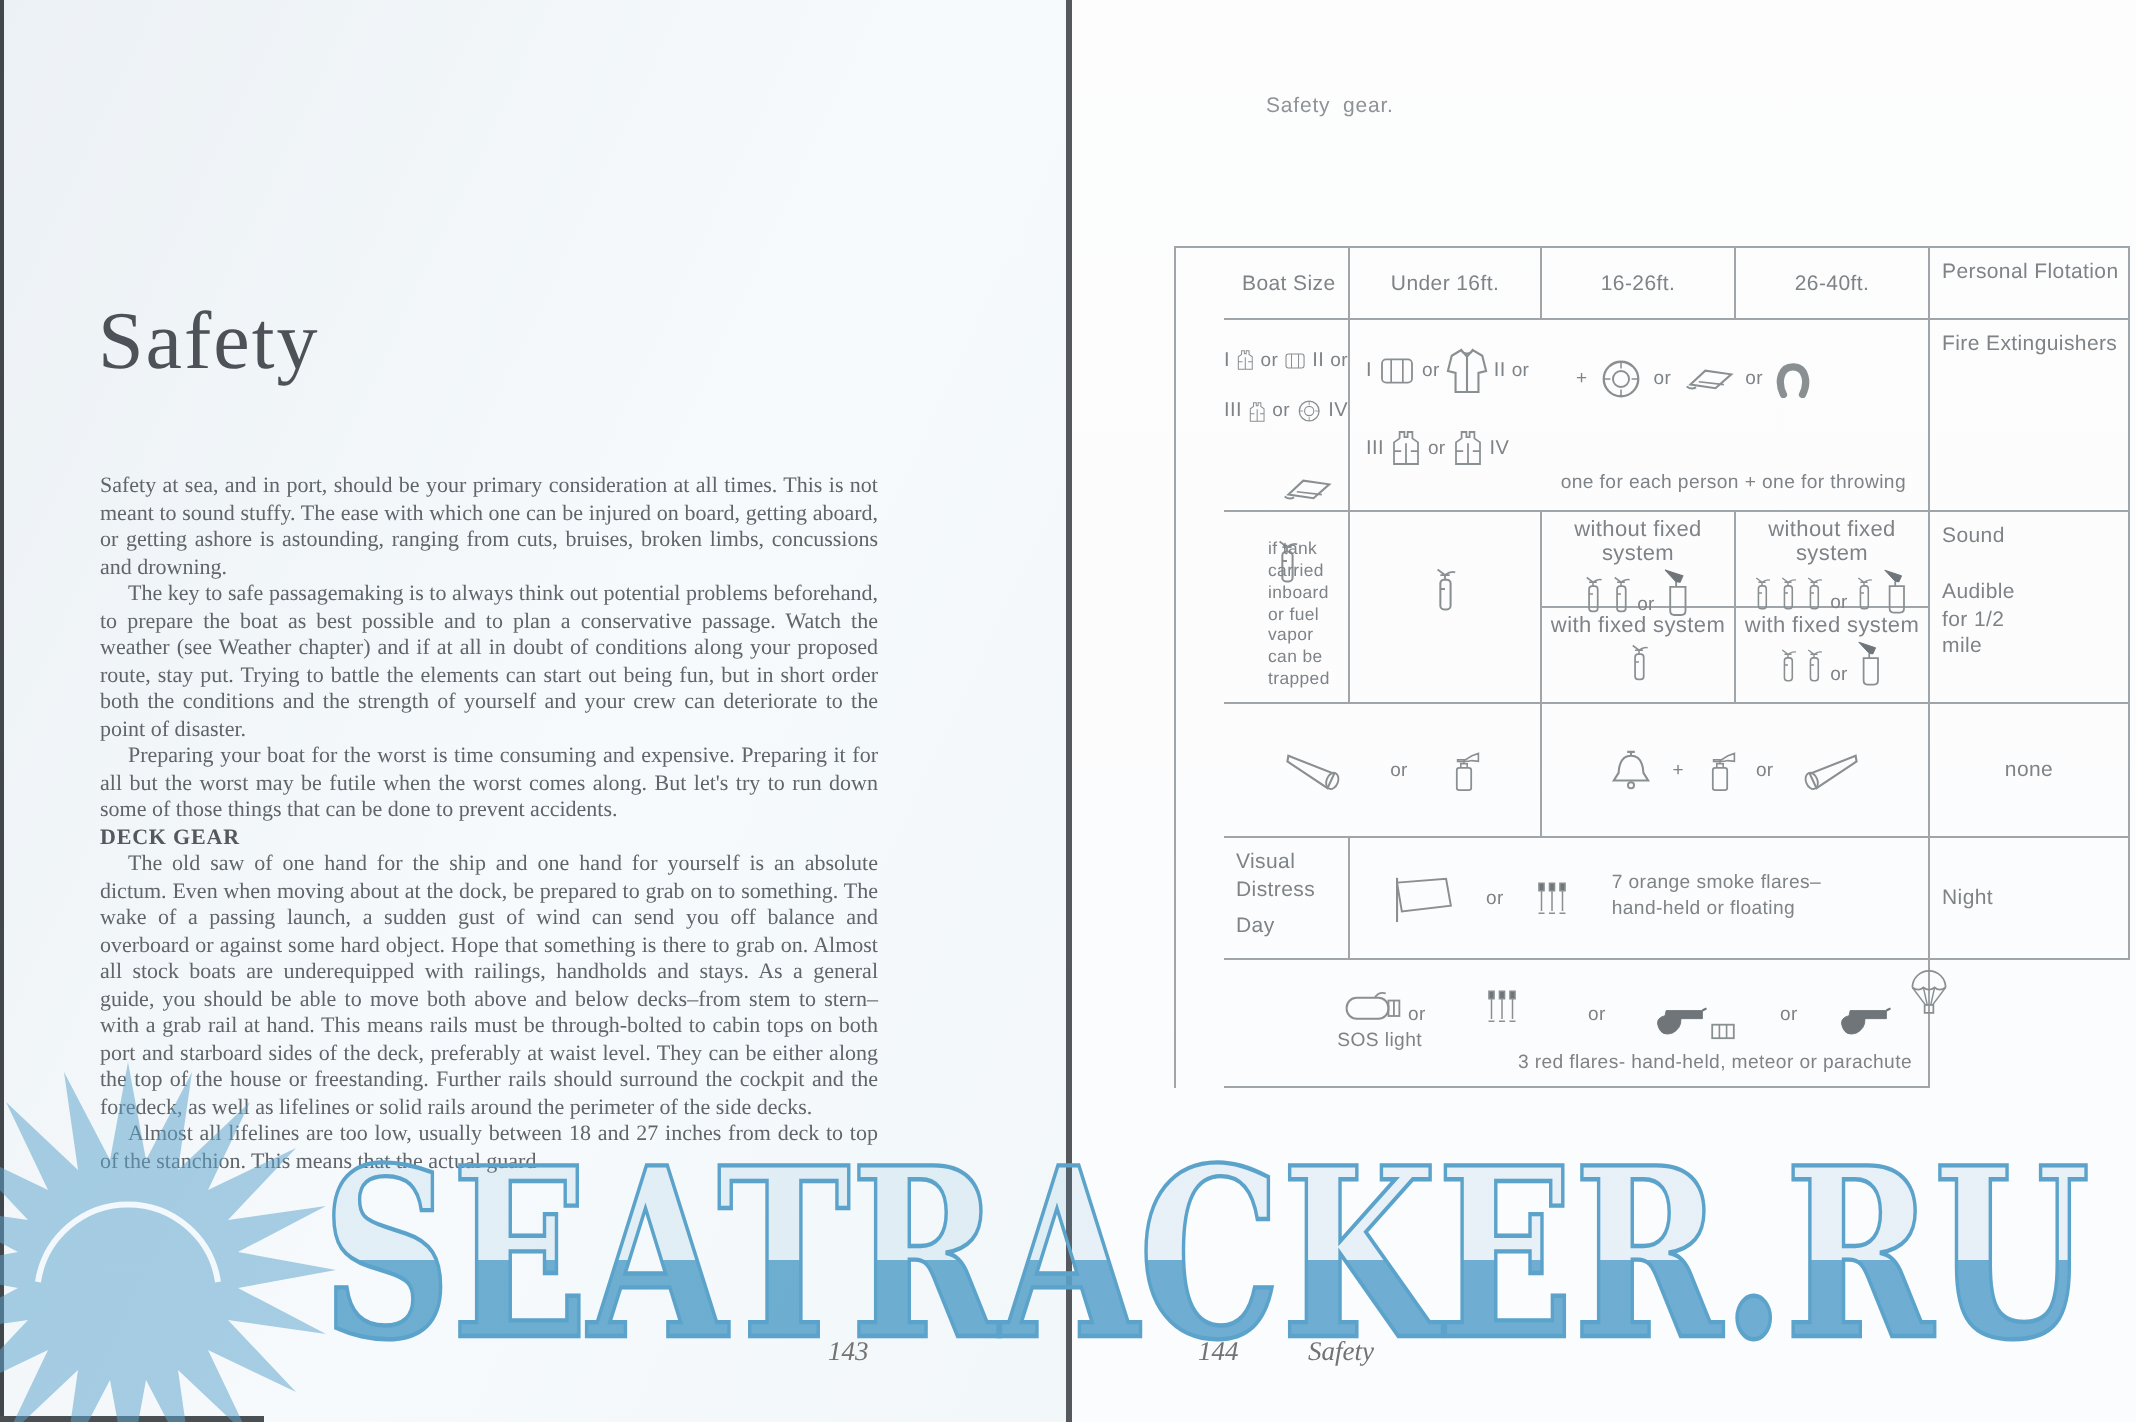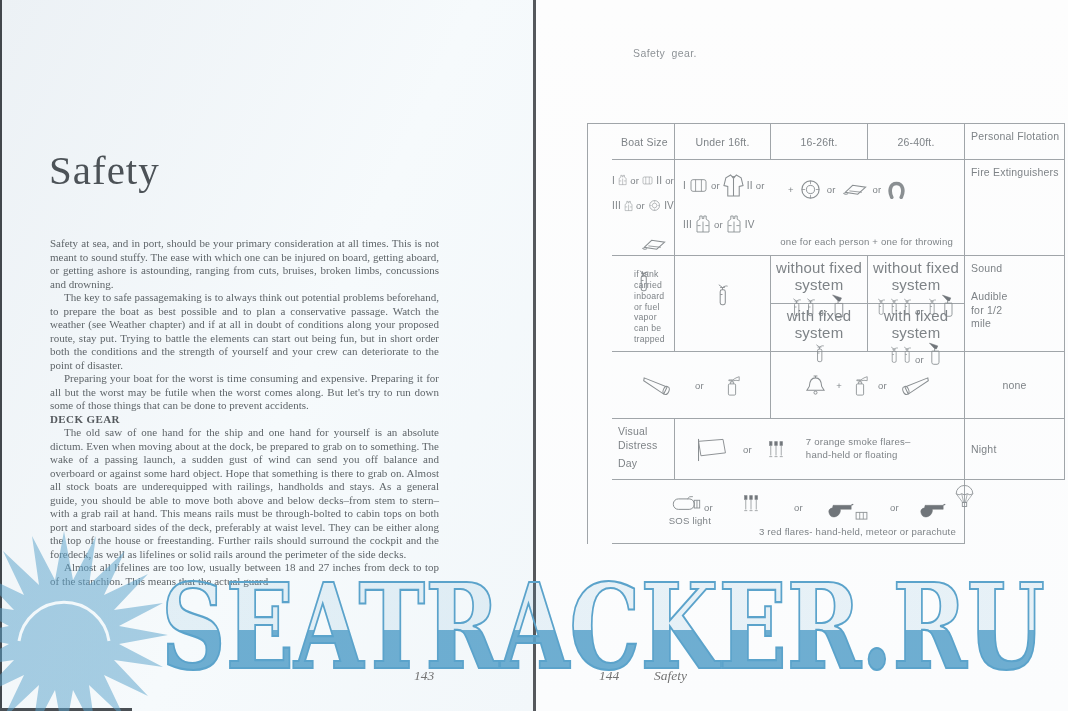--- a/index.html
+++ b/index.html
@@ -60,21 +60,21 @@
   .pf-b-r2{position:absolute;left:8px;top:54px;}
   .pf-note{position:absolute;right:11px;bottom:7px;font-size:9.6px;}
   .pf-cushion-under{position:absolute;right:7px;bottom:4px;}
 
   
   .fe-single{display:flex;justify-content:center;margin-top:12px;}
   .fe-mid{display:flex;justify-content:center;margin-top:26px;}
   .fe-note{position:absolute;left:22px;right:2px;bottom:6px;font-size:8.7px;line-height:1.25;}
   .fe-half{height:48px;box-sizing:border-box;padding-top:2px;}
   .fe-half.top{border-bottom:1px solid #a0a5a9;}
-  .fe-title{text-align:center;font-size:15px;margin-top:1px;}
+  .fe-title{text-align:center;font-size:11px;margin-top:1px;}
   .fe-icons{display:flex;align-items:flex-end;justify-content:center;gap:3px;margin-top:1px;}
 
   
   .snd-sub{margin-top:14px;width:52px;line-height:1.3;}
   .snd-cell{display:flex;align-items:center;justify-content:center;gap:20px;}
   .snd-cell2{display:flex;align-items:center;justify-content:center;gap:10px;}
   .mirror{transform:scaleX(-1);}
 
   
   .vd-day{position:absolute;left:6px;bottom:8px;}

